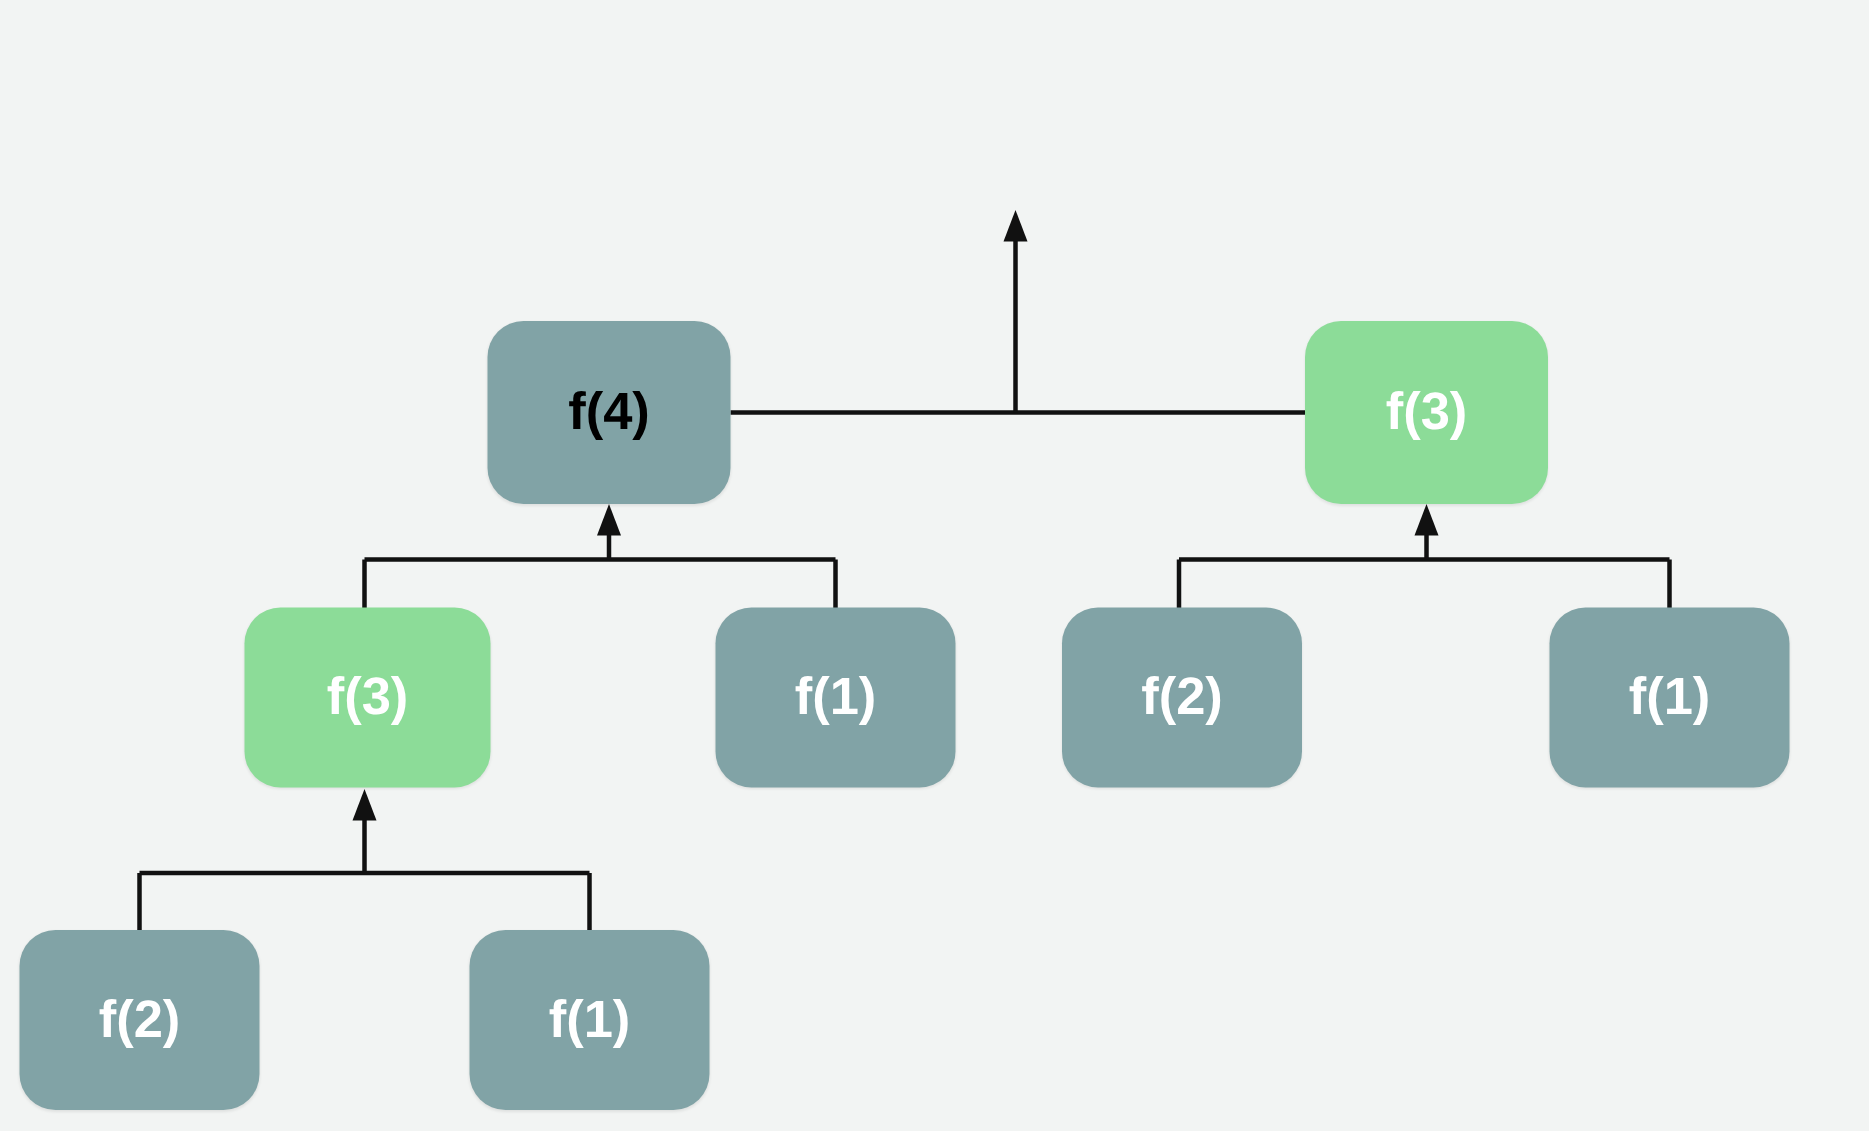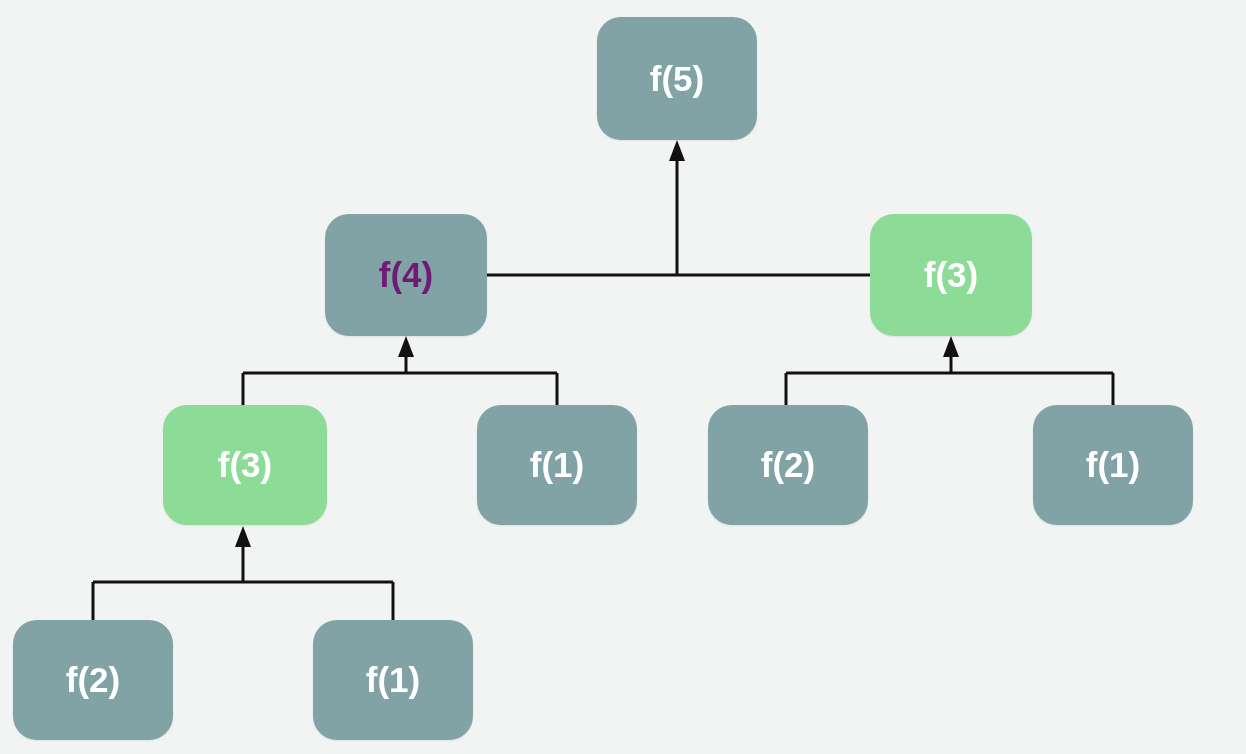--- a/index.html
+++ b/index.html
@@ -58,24 +58,21 @@
     <line class="wire" x1="951" y1="373" x2="951" y2="355" stroke="#111111"></line>
     <polygon class="arrowhead" points="951,336 943,357 959,357" fill="#111111"></polygon>
 
     <line class="wire" x1="93" y1="582" x2="393" y2="582" stroke="#111111"></line>
     <line class="wire" x1="93" y1="582" x2="93" y2="621" stroke="#111111"></line>
     <line class="wire" x1="393" y1="582" x2="393" y2="621" stroke="#111111"></line>
     <line class="wire" x1="243" y1="582" x2="243" y2="545" stroke="#111111"></line>
     <polygon class="arrowhead" points="243,526 235,547 251,547" fill="#111111"></polygon>
   </svg>
 
-  <div class="node n-f5" style="background: rgb(129, 163, 166); color: rgb(255, 255, 255);">
-      <span>f(5)</span>
-    </div>
-  <div class="node n-f4" style="background: rgb(129, 163, 166); color: #701a75;">
+  <div class="node n-f4" style="background: rgb(129, 163, 166); color: #000000;">
       <span>f(4)</span>
     </div>
   <div class="node n-f3r" style="background: rgb(140, 220, 152); color: rgb(255, 255, 255);">
       <span>f(3)</span>
     </div>
   <div class="node n-f3l" style="background: rgb(140, 220, 152); color: rgb(255, 255, 255);">
       <span>f(3)</span>
     </div>
   <div class="node n-f1m" style="background: rgb(129, 163, 166); color: rgb(255, 255, 255);">
       <span>f(1)</span>

